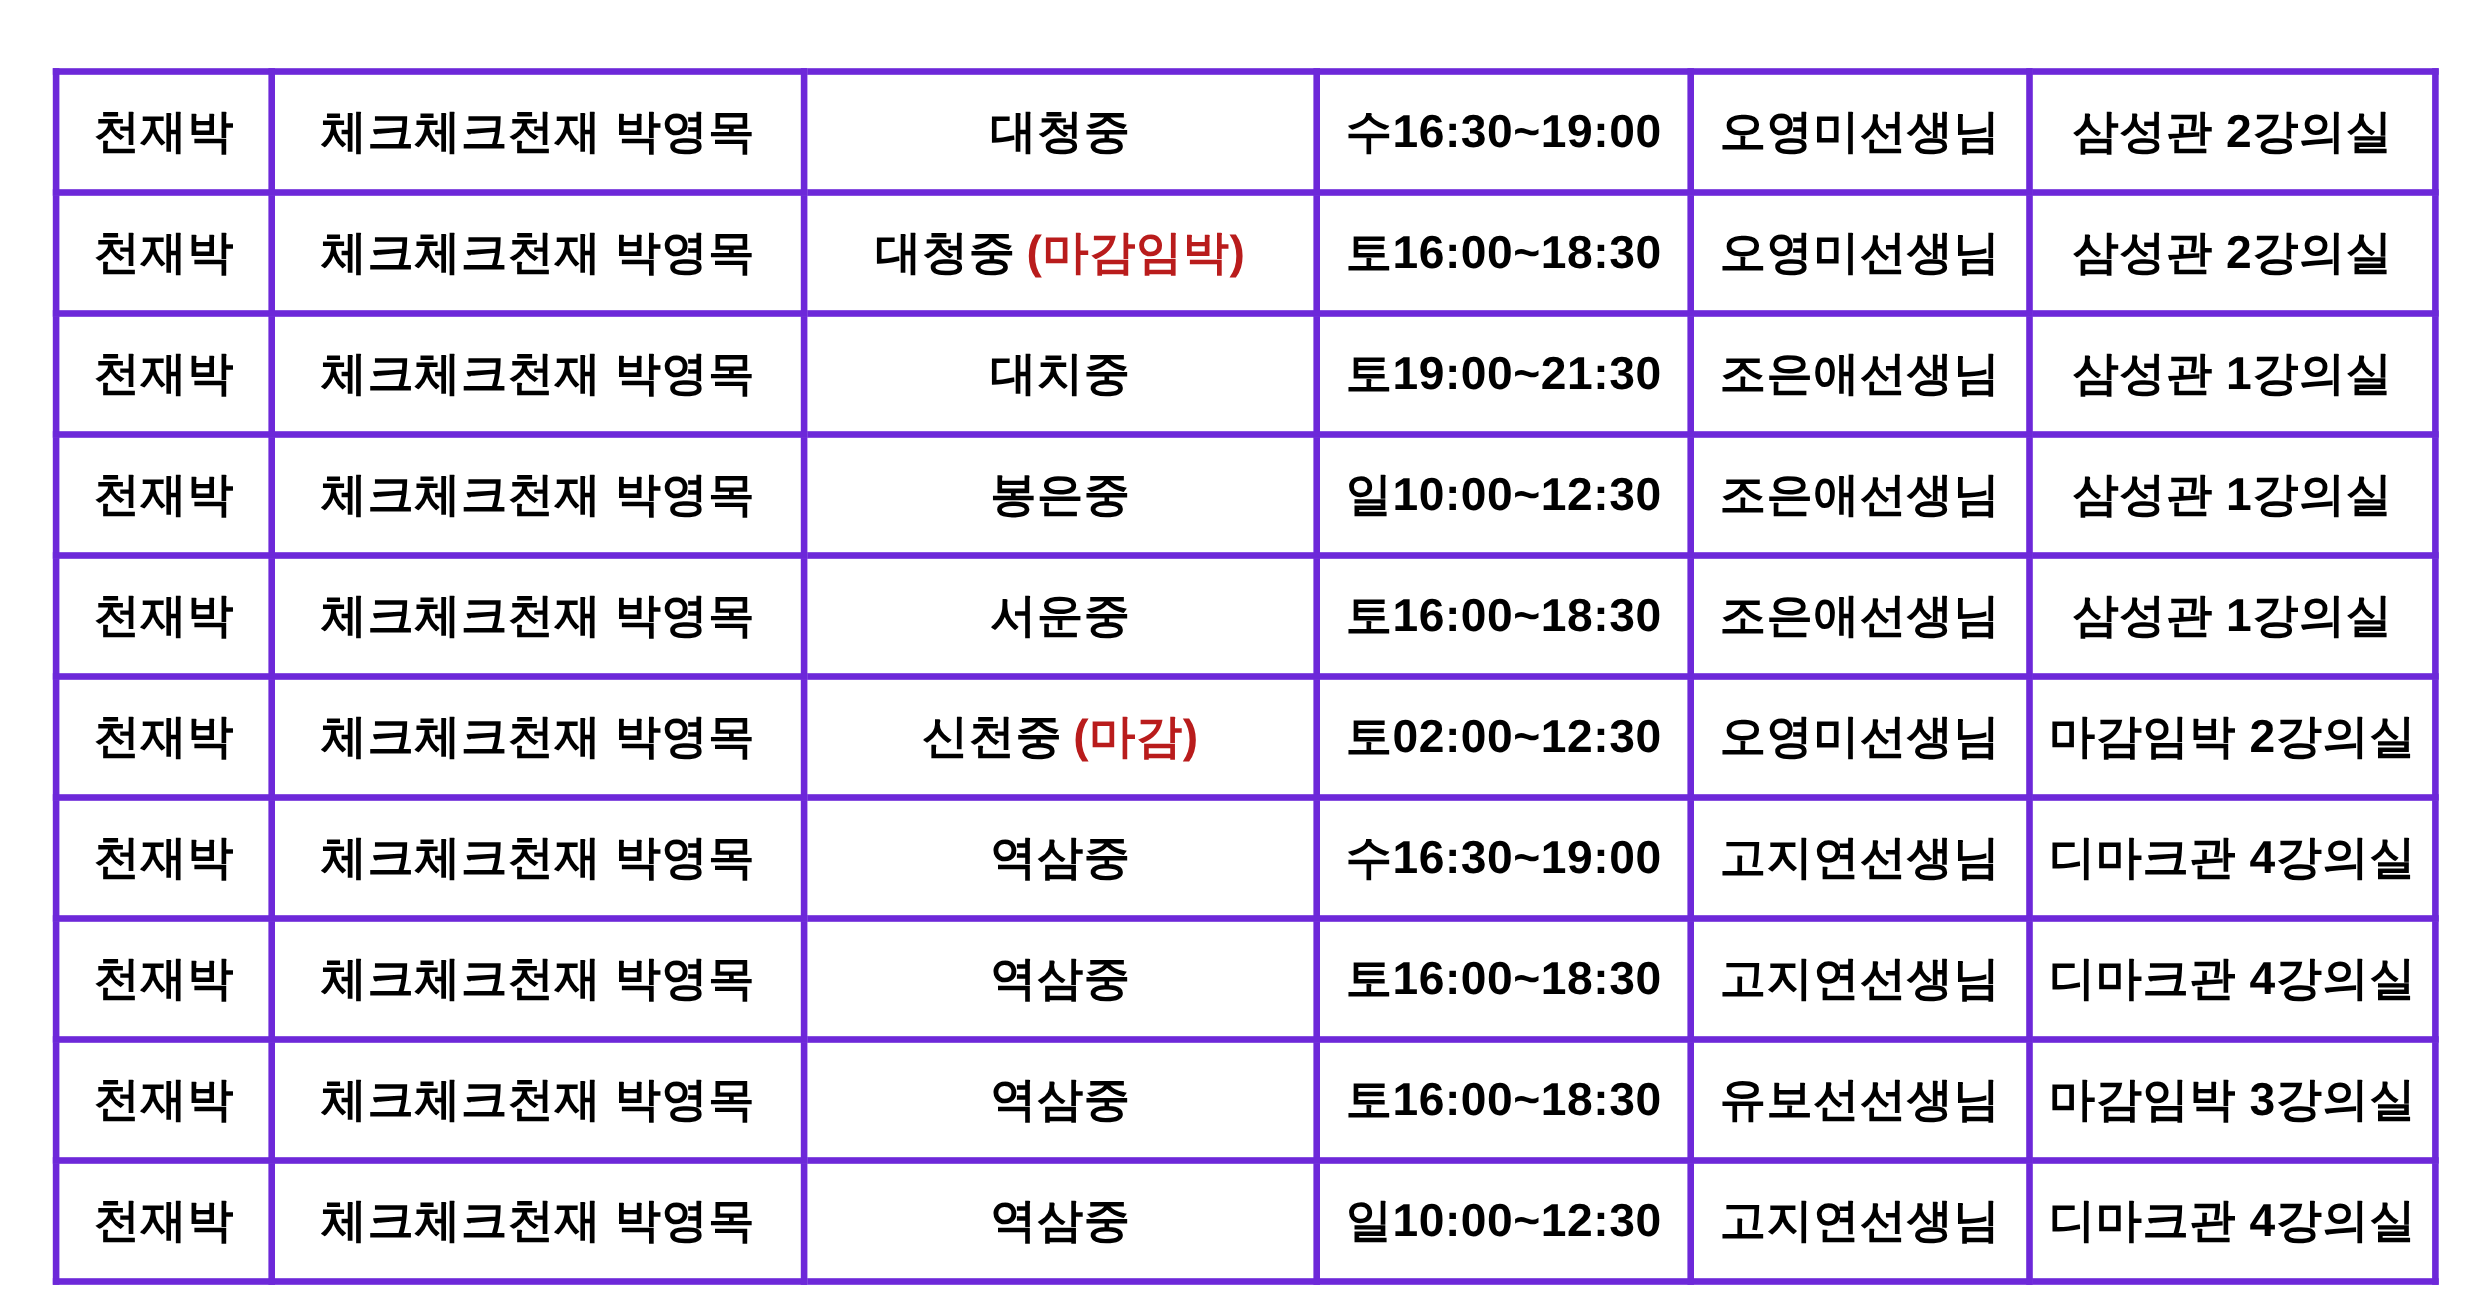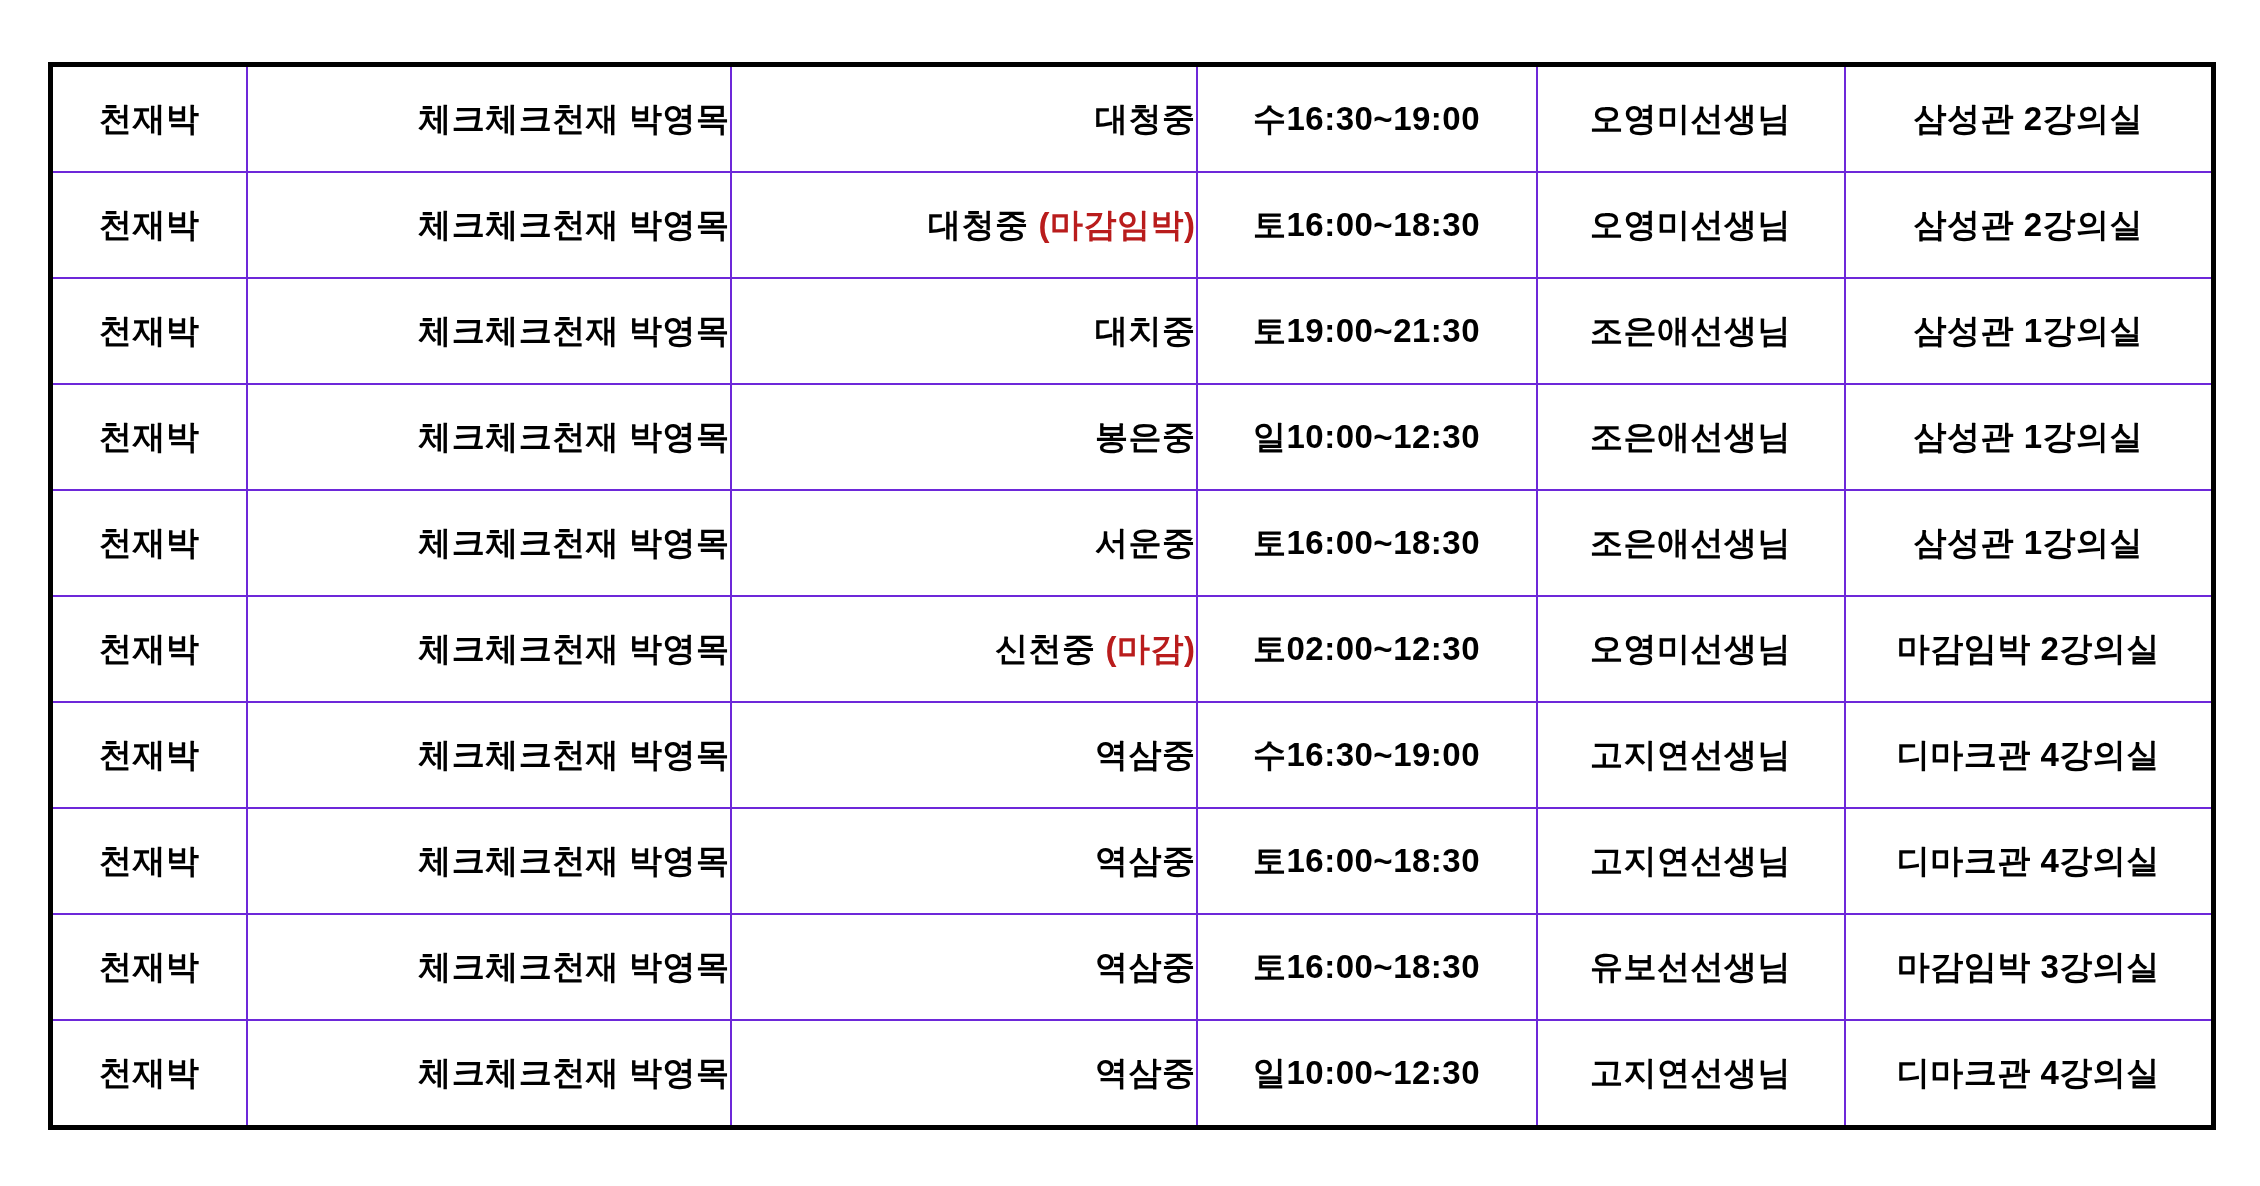--- a/index.html
+++ b/index.html
@@ -25,43 +25,43 @@
     top: 62px;
     width: 2163px;
   }
   table.schedule {
     border-collapse: collapse;
     width: 100%;
     table-layout: fixed;
     border: 5px solid #000000;
   }
   table.schedule td {
-    border: 2px solid #6d28d9;
+    border: 6px solid #6d28d9;
     height: 104px;
     padding: 0 0 0 0;
     vertical-align: middle;
-    font-size: 33px;
+    font-size: 42px;
     font-weight: bold;
     letter-spacing: 0.5px;
     white-space: nowrap;
     overflow: hidden;
   }
   
   col.c0 { width: 196px; }
   col.c1 { width: 484px; }
   col.c2 { width: 466px; }
   col.c3 { width: 340px; }
   col.c4 { width: 308px; }
   col.c5 { width: 369px; }
 
   .cell-center {
     text-align: center;
   }
   .cell-left {
-    text-align: right;
+    text-align: center;
     padding-left: 28px;
   }
   .note {
     color: #b91c1c;
     font-weight: bold;
     margin-left: 10px;
   }
 </style>
 </head>
 <body>

